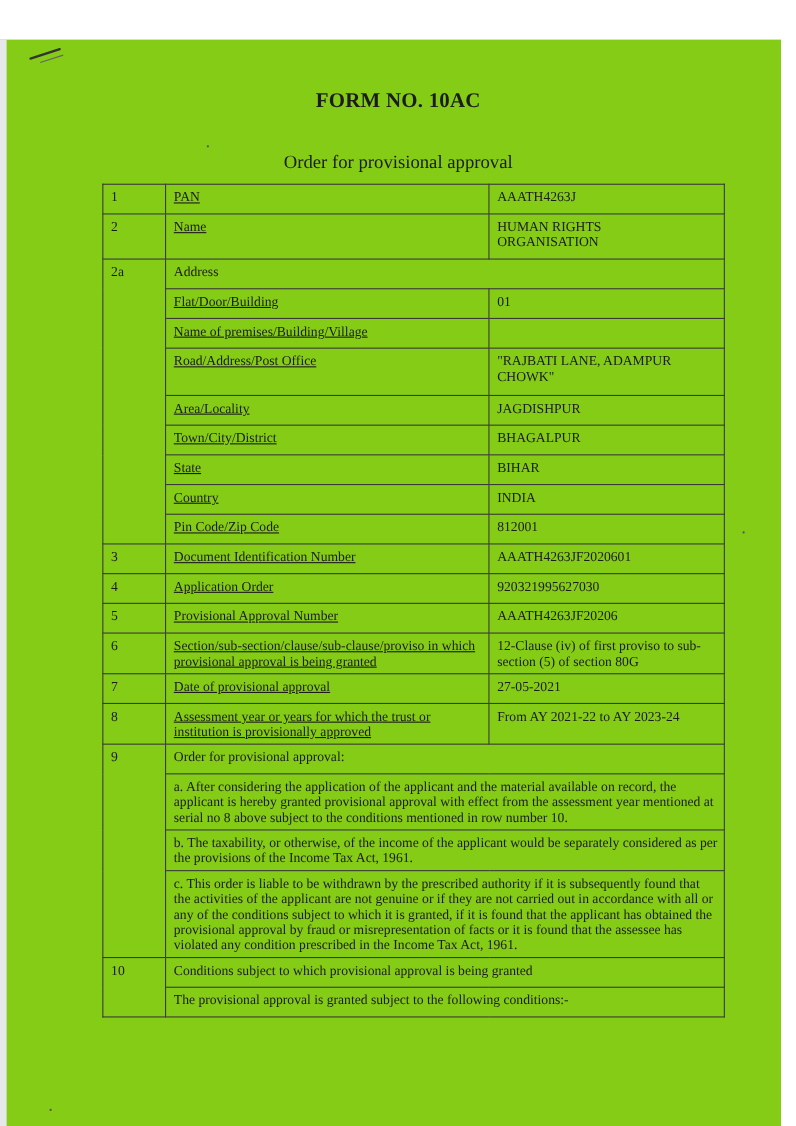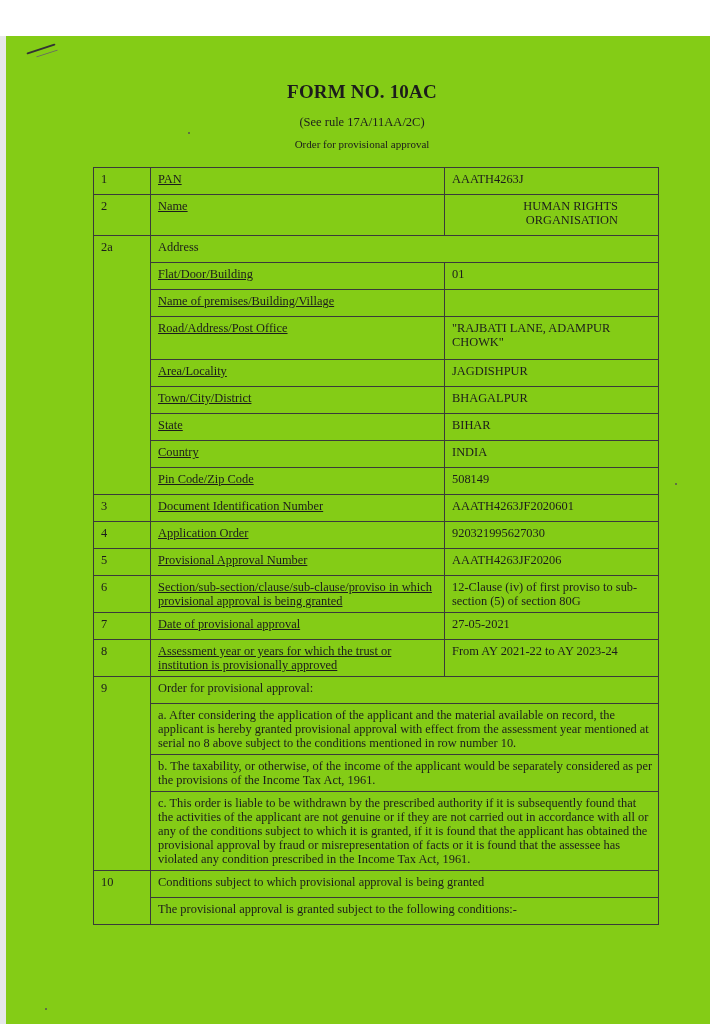--- a/index.html
+++ b/index.html
@@ -11,21 +11,21 @@
   .pen-mark { position: absolute; left: 26px; top: 12px; width: 30px; height: 2px;
               background: #333; transform: rotate(-18deg); border-radius: 2px; }
   .pen-mark2 { position: absolute; left: 36px; top: 17px; width: 22px; height: 1px;
                background: #666; transform: rotate(-18deg); }
   .dash-mark { position: absolute; left: 4px; top: 1007px; width: 8px; height: 3px; background: #222; }
   .speck { position: absolute; width: 2px; height: 2px; background: #555; border-radius: 1px; }
 
   .title { position: absolute; top: 45px; left: 0; width: 724px; text-align: center;
            font-size: 19px; font-weight: bold; letter-spacing: 0.2px; }
   .subtitle { position: absolute; top: 79px; left: 0; width: 724px; text-align: center; font-size: 12.5px; }
-  .subtitle2 { position: absolute; top: 102px; left: 0; width: 724px; text-align: center; font-size: 11px; }
+  .subtitle2 { position: absolute; top: 102px; left: 0; width: 724px; text-align: center; font-size: 17px; }
 
   table.form { position: absolute; left: 93px; top: 131px; width: 566px;
                border-collapse: collapse; font-size: 12.4px; line-height: 14px; }
   table.form td { border: 1px solid #3a3a3a; padding: 4px 5px 4px 7px; vertical-align: top; }
   td.num { width: 44px; }
   td.lbl { width: 281px; text-decoration: underline; }
   td.val { }
   tr.h26 td { height: 18px; }
   tr.h34 td { height: 26px; }
   td.para { padding-top: 4px; padding-bottom: 4px; padding-right: 6px; }
@@ -36,36 +36,35 @@
 <div class="page">
   <div class="page-edge"></div>
   <div class="pen-mark"></div>
   <div class="pen-mark2"></div>
   <div class="speck" style="left:188px;top:96px;"></div>
   <div class="speck" style="left:675px;top:447px;"></div>
   <div class="speck" style="left:45px;top:972px;"></div>
   <div class="dash-mark"></div>
 
   <div class="title">FORM NO. 10AC</div>
-  <div class="subtitle">(See rule 17A/11AA/2C)</div>
   <div class="subtitle2">Order for provisional approval</div>
 
   <table class="form">
 
     <tbody>
         <tr class="h26">
       <td class="num">1</td>
       <td class="lbl">PAN</td>
       <td class="val">AAATH4263J</td>
     </tr>
 
     <tr>
       <td class="num" style="height:32px;">2</td>
       <td class="lbl">Name</td>
-      <td class="val" style="padding-right:40px;text-align:right;">HUMAN RIGHTS ORGANISATION</td>
+      <td class="val" style="padding-right:40px;">HUMAN RIGHTS ORGANISATION</td>
     </tr>
 
     <tr class="h26">
       <td class="num" rowspan="9">2a</td>
       <td colspan="2">Address</td>
     </tr>
     <tr class="h26">
       <td class="lbl">Flat/Door/Building</td>
       <td class="val">01</td>
     </tr>
@@ -88,21 +87,21 @@
     <tr class="h26">
       <td class="lbl">State</td>
       <td class="val">BIHAR</td>
     </tr>
     <tr class="h26">
       <td class="lbl">Country</td>
       <td class="val">INDIA</td>
     </tr>
     <tr class="h26">
       <td class="lbl">Pin Code/Zip Code</td>
-      <td class="val">508149</td>
+      <td class="val">812001</td>
     </tr>
 
     <tr class="h26">
       <td class="num">3</td>
       <td class="lbl">Document Identification Number</td>
       <td class="val">AAATH4263JF2020601</td>
     </tr>
     <tr class="h26">
       <td class="num">4</td>
       <td class="lbl">Application Order</td>

